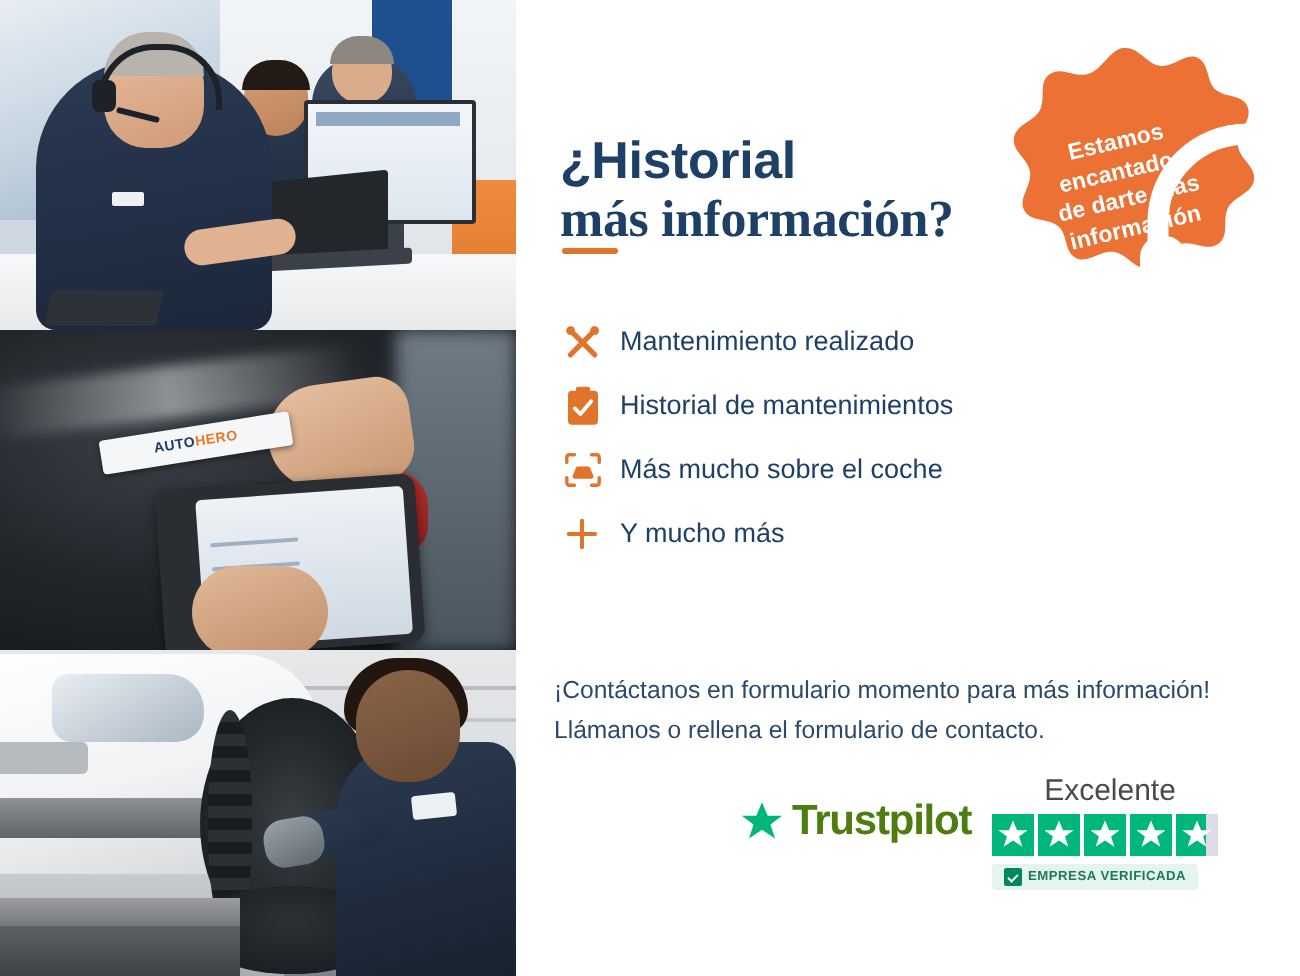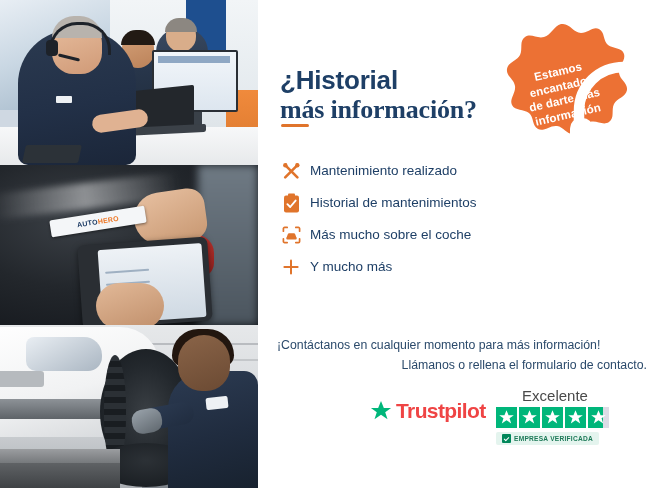--- a/index.html
+++ b/index.html
@@ -149,27 +149,27 @@
   
   .features{position:absolute;left:18px;top:155px;width:330px;}
   .feature{display:flex;align-items:center;height:32px;margin-bottom:0;}
   .f-ico{width:30px;height:26px;flex:0 0 30px;display:flex;align-items:center;justify-content:center;}
   .f-ico svg{display:block;}
   .f-label{font-size:13.5px;color:#1e3f66;line-height:16px;padding-left:4px;}
 
   
   .para{position:absolute;left:19px;top:323px;width:370px;
     font-size:12.3px;line-height:20px;color:#2b4a6b;}
-  .para .l2{display:block;text-align:right;}
+  .para .l2{display:block;}
 
   
   .tp{position:absolute;left:112px;top:385px;width:265px;height:66px;}
   .tp-logo{position:absolute;left:0;top:14px;display:flex;align-items:center;gap:4px;}
   .tp-logo-star{width:22px;height:22px;display:block;}
-  .tp-logo-txt{font-size:21px;font-weight:bold;color:#ef4444;letter-spacing:-.6px;}
+  .tp-logo-txt{font-size:21px;font-weight:bold;color:#4d7c0f;letter-spacing:-.6px;}
   .tp-right{position:absolute;left:126px;top:0;width:128px;}
   .tp-excelente{font-size:15px;color:#4a4a4a;text-align:center;width:118px;margin:2px 0 3px 0;}
   .tp-stars{display:flex;gap:2px;}
   .tp-star-box{width:21px;height:21px;background:#00b67a;position:relative;overflow:hidden;flex:0 0 21px;}
   .tp-star-box.partial .fillpart{position:absolute;left:0;top:0;width:70%;height:100%;background:#00b67a;}
   .tp-star-box.partial{background:#dcdce6;}
   .tp-star-box svg{position:absolute;left:2px;top:2px;}
   .tp-verified{margin-top:4px;display:inline-flex;align-items:center;gap:3px;
     background:#e4f4ee;border-radius:2px;padding:2px 6px;}
   .tp-verified-ico{width:9px;height:9px;background:#00875a;border-radius:1px;position:relative;flex:0 0 9px;}
@@ -353,21 +353,21 @@
               <path d="M2.4 9 H15.6"></path>
             </g>
           </svg>
         </span>
         <span class="f-label">Y mucho más</span>
       </div>
 
     </div>
 
     <p class="para">
-      <span>¡Contáctanos en cualquier momento para más información!</span>
+      <span>¡Contáctanos en formulario momento para más información!</span>
       <span class="l2">Llámanos o rellena el formulario de contacto.</span>
     </p>
 
     <div class="tp">
       <div class="tp-logo">
         <svg class="tp-logo-star" viewBox="0 0 24 24">
           <path fill="#00B67A" d="M12 1.2 L15.1 8.6 L23 8.6 L16.6 13.3 L19.1 21 L12 16.2 L4.9 21 L7.4 13.3 L1 8.6 L8.9 8.6 Z"></path>
         </svg>
         <span class="tp-logo-txt">Trustpilot</span>
       </div>

